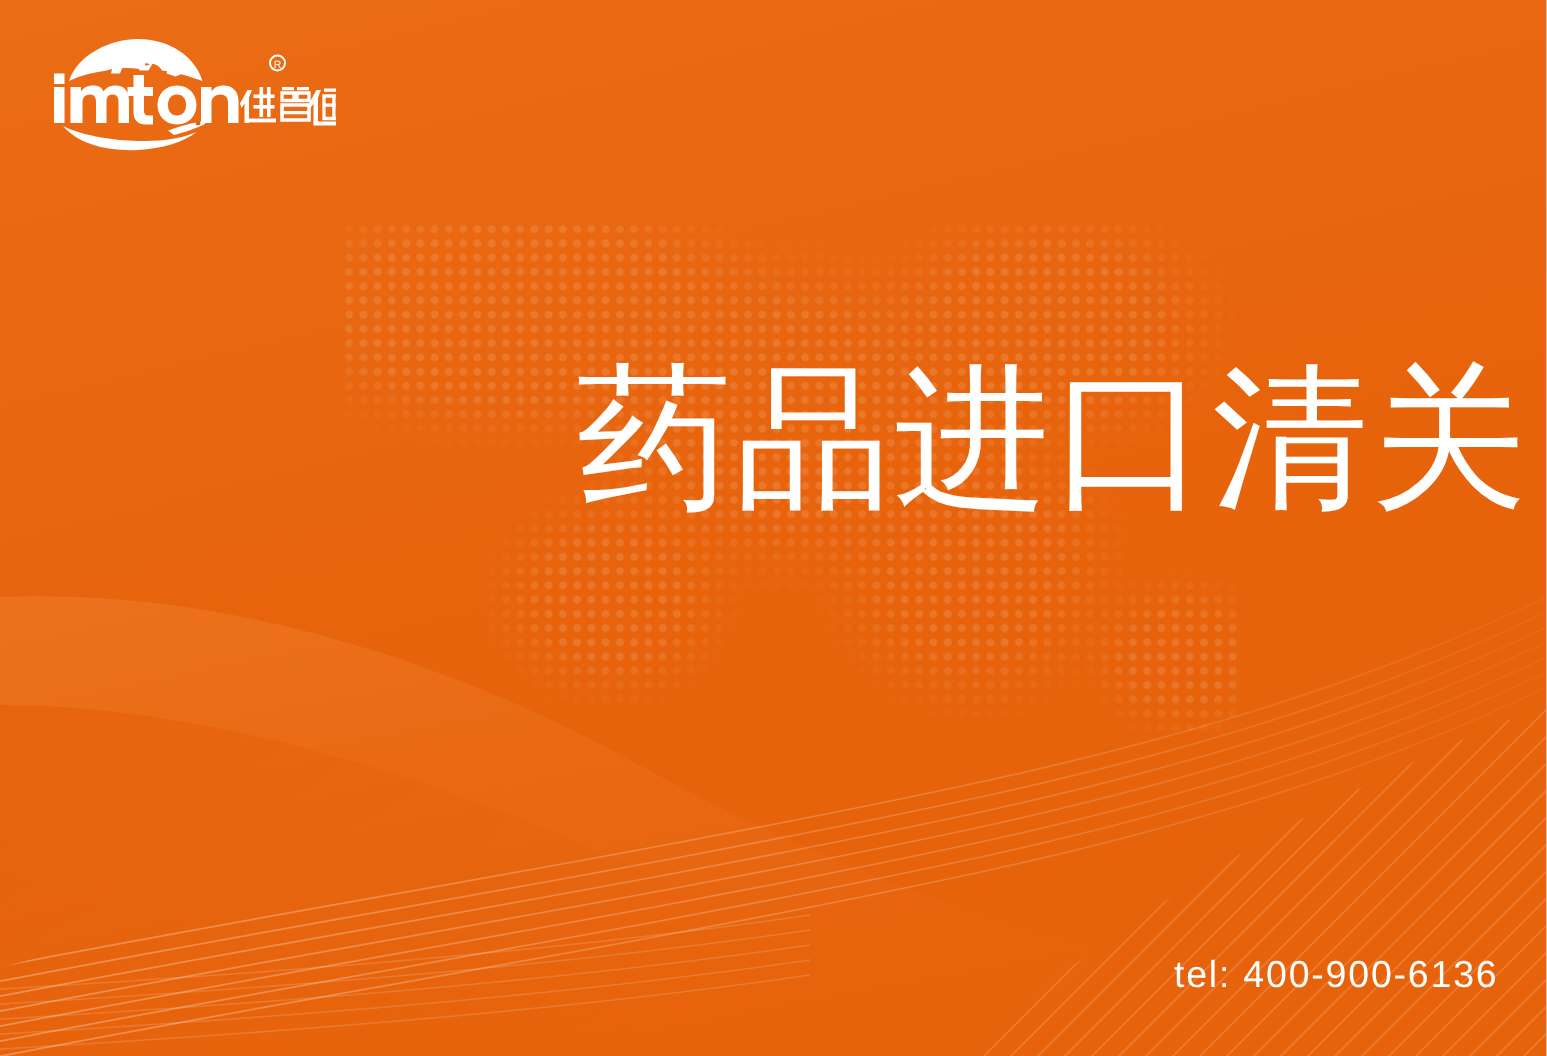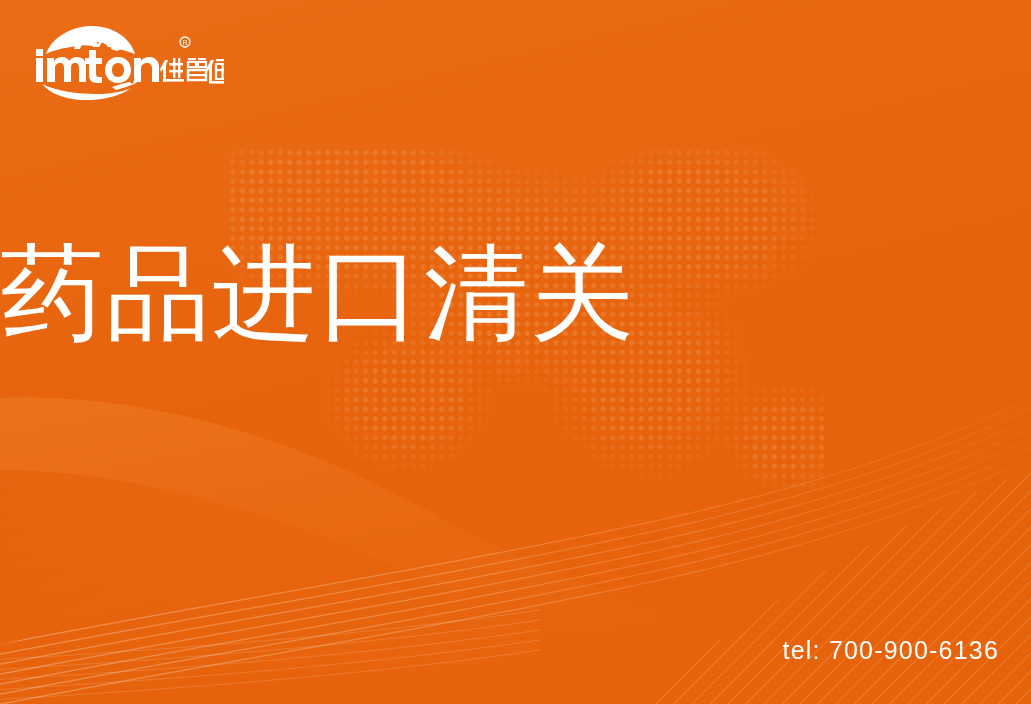--- a/index.html
+++ b/index.html
@@ -51,21 +51,21 @@
     -webkit-mask-composite: source-over;
     opacity: 0.95;
   }
 
   
   .headline {
     position: absolute;
     left: 0;
     top: 228px;
     width: 1020px;
-    text-align: left;
+    text-align: right;
     color: #ffffff;
     font-size: 104px;
     line-height: 130px;
     font-weight: 300;
     letter-spacing: 2px;
     white-space: nowrap;
   }
   .headline .line { display: block; }
 
   .tel {
@@ -222,15 +222,15 @@
       <path fill="#ffffff" d="M8,60 C18,72 38,77 58,76 C74,75 88,71 97,64 C88,68 76,70 62,70 C44,70 22,67 8,60 Z"></path>
       <path fill="#ffffff" d="M78,63 C86,60 94,58 100,57 C103,56 104,58 102,59 C98,61 90,64 82,66 Z"></path>
       <circle cx="98" cy="58" r="1.6" fill="#e6620b"></circle>
     </svg>
   </div>
 
   <div class="headline">
     <span class="line">药品进口清关</span>
   </div>
 
-  <div class="tel">tel: 700-900-6136</div>
+  <div class="tel">tel: 400-900-6136</div>
 
 </div>
 
 </body></html>

